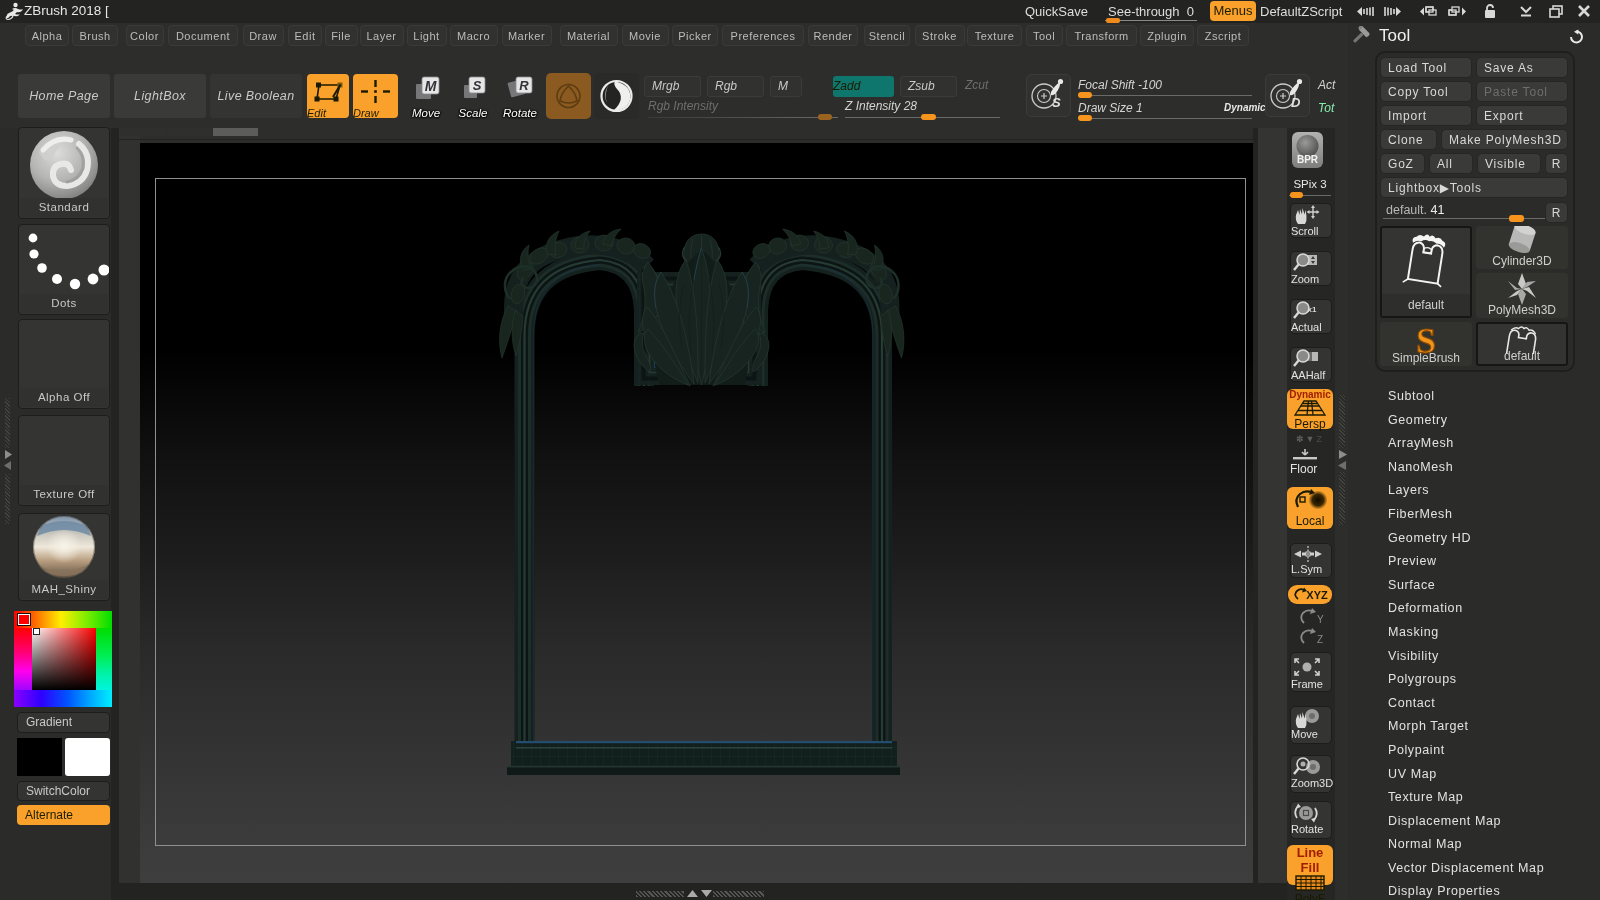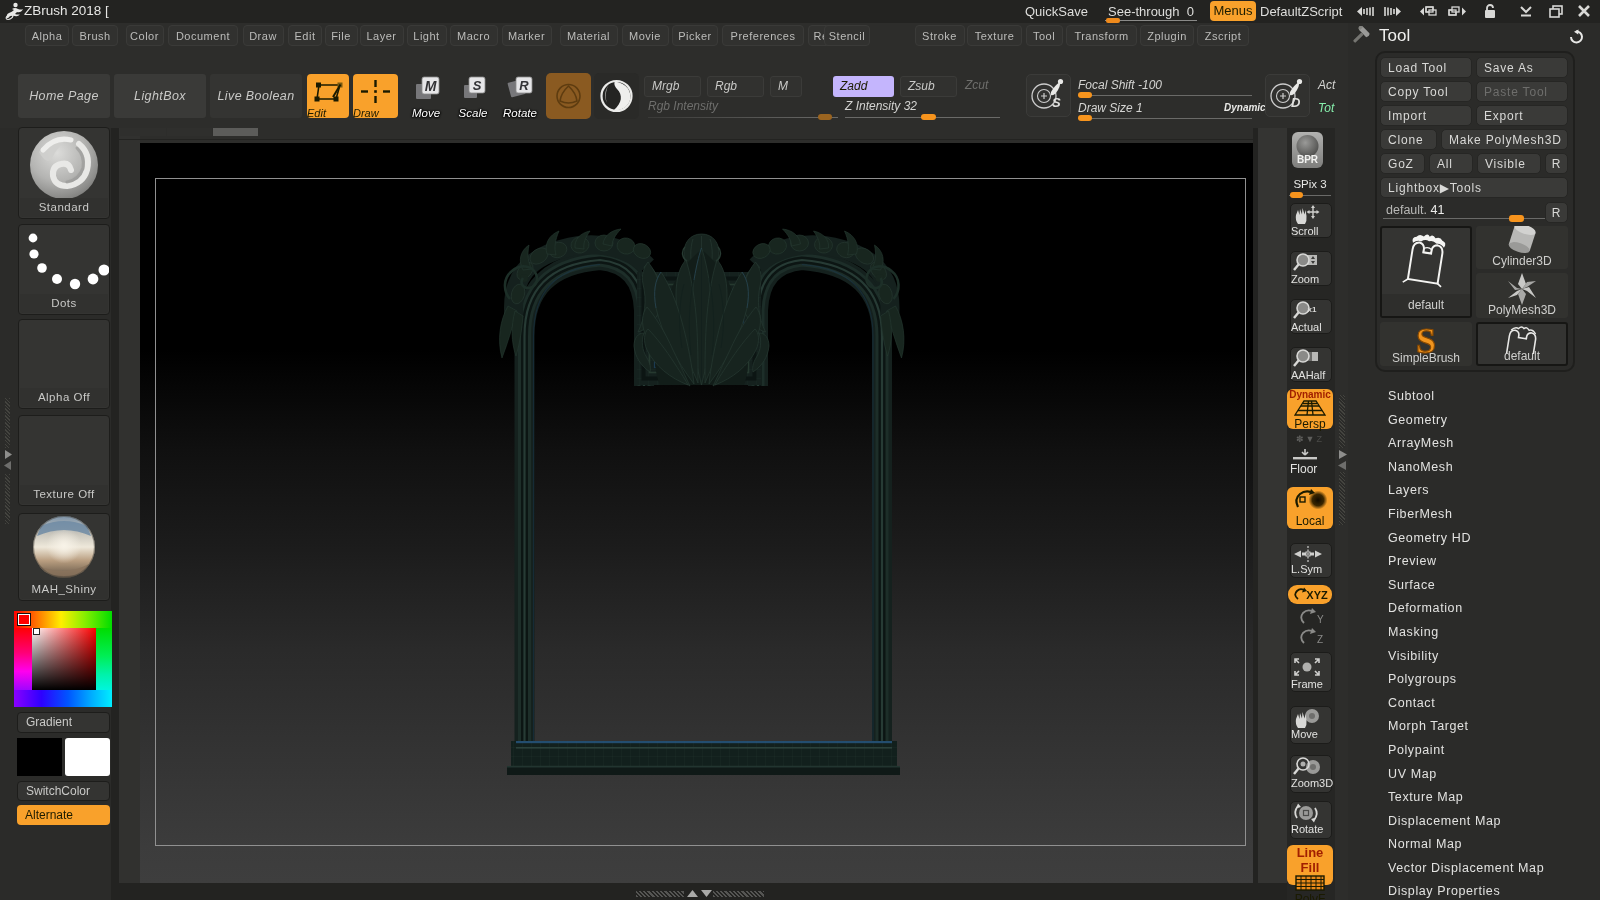--- a/index.html
+++ b/index.html
@@ -120,21 +120,21 @@
     <div class="menubtn" style="left:315.5px;width:33px">File</div>
     <div class="menubtn" style="left:350.5px;width:44px">Layer</div>
     <div class="menubtn" style="left:397.5px;width:40px">Light</div>
     <div class="menubtn" style="left:440.5px;width:48px">Macro</div>
     <div class="menubtn" style="left:492.5px;width:50px">Marker</div>
     <div class="menubtn" style="left:550.5px;width:58px">Material</div>
     <div class="menubtn" style="left:612.5px;width:47px">Movie</div>
     <div class="menubtn" style="left:663px;width:46px">Picker</div>
     <div class="menubtn" style="left:713px;width:82px">Preferences</div>
     <div class="menubtn" style="left:799px;width:50px">Render</div>
-    <div class="menubtn" style="left:815px;width:46px">Stencil</div>
+    <div class="menubtn" style="left:855px;width:46px">Stencil</div>
     <div class="menubtn" style="left:905.5px;width:50px">Stroke</div>
     <div class="menubtn" style="left:958px;width:55px">Texture</div>
     <div class="menubtn" style="left:1016.5px;width:37px">Tool</div>
     <div class="menubtn" style="left:1057px;width:71px">Transform</div>
     <div class="menubtn" style="left:1131px;width:54px">Zplugin</div>
     <div class="menubtn" style="left:1188px;width:52px">Zscript</div>
   </div>
   <div id="toolbar">
     <div class="bigbtn" style="left:18px">Home Page</div>
     <div class="bigbtn" style="left:114px">LightBox</div>
@@ -195,27 +195,27 @@
     <div class="abs" style="left:594px;top:22px;width:45px;height:46px;background:#2a2a28;border-radius:5px">
       <svg width="45" height="46" viewBox="0 0 45 46">
         <circle cx="22.5" cy="23" r="15" fill="#242422" stroke="#ebebe9" stroke-width="2.2"></circle>
         <path d="M21 8.5 C33 10 38 19 36 27 C34 34 27 38 20 37 C28 30 29 22 23 16 C20 12.5 20 10 21 8.5 Z" fill="#efefed"></path>
         <path d="M15 12 C11 16 10 24 13 30 C11 25 11.5 16 15 12 Z" fill="#c8c8c6"></path>
       </svg>
     </div>
     <div class="smallbtn" style="left:644px;top:25px;width:57px">Mrgb</div>
     <div class="smallbtn" style="left:707px;top:25px;width:57px">Rgb</div>
     <div class="smallbtn" style="left:770px;top:25px;width:32px">M</div>
-    <div class="abs" style="left:833px;top:25px;width:61px;height:21px;background:#c4b5fd;border-radius:3px;color:#1c1c00;font-size:12px;line-height:21px;padding-left:7px">Zadd</div>
+    <div class="abs" style="left:833px;top:25px;width:61px;height:21px;background:#0f766e;border-radius:3px;color:#1c1c00;font-size:12px;line-height:21px;">Zadd</div>
     <div class="smallbtn" style="left:900px;top:25px;width:57px">Zsub</div>
     <div class="abs" style="left:965px;top:27px;color:#6e6e6c;font-size:12px">Zcut</div>
     <div class="abs" style="left:648px;top:48px;color:#6e6e6c;font-size:12px">Rgb Intensity</div>
     <div class="abs" style="left:648px;top:66px;width:190px;height:1px;background:linear-gradient(90deg,#3a3a38,#6a6a68)"></div>
     <div class="abs" style="left:818px;top:63px;width:14px;height:6px;background:#9a6420;border-radius:3px"></div>
-    <div class="abs" style="left:845px;top:48px;color:#d4d4d2;font-size:12px">Z Intensity 32</div>
+    <div class="abs" style="left:845px;top:48px;color:#d4d4d2;font-size:12px">Z Intensity 28</div>
     <div class="abs" style="left:845px;top:66px;width:155px;height:1px;background:#6a6a68"></div>
     <div class="abs" style="left:921px;top:63px;width:15px;height:6px;background:#f7941d;border-radius:3px"></div>
     <div class="abs" style="left:1026px;top:23px;width:45px;height:43px;background:#31312f;border:1px solid #3b3b39;border-radius:5px">
       <svg width="43" height="41" viewBox="0 0 43 41">
         <circle cx="17" cy="21" r="12" fill="none" stroke="#cccccc" stroke-width="1.3"></circle>
         <circle cx="17" cy="21" r="6.5" fill="none" stroke="#cccccc" stroke-width="1.1"></circle>
         <path d="M17 18 V24 M14 21 H20" stroke="#cccccc" stroke-width="1.2"></path>
         <path d="M24 17 Q28 10 33 7 Q34 11 29 18 Q26 21 24 20 Z" fill="#e8e8e6"></path>
         <circle cx="33.5" cy="6.5" r="2.6" fill="#e8e8e6"></circle>
         <text x="25" y="32" font-size="13" font-weight="bold" fill="#e0e0de" font-family="Liberation Sans">S</text>

